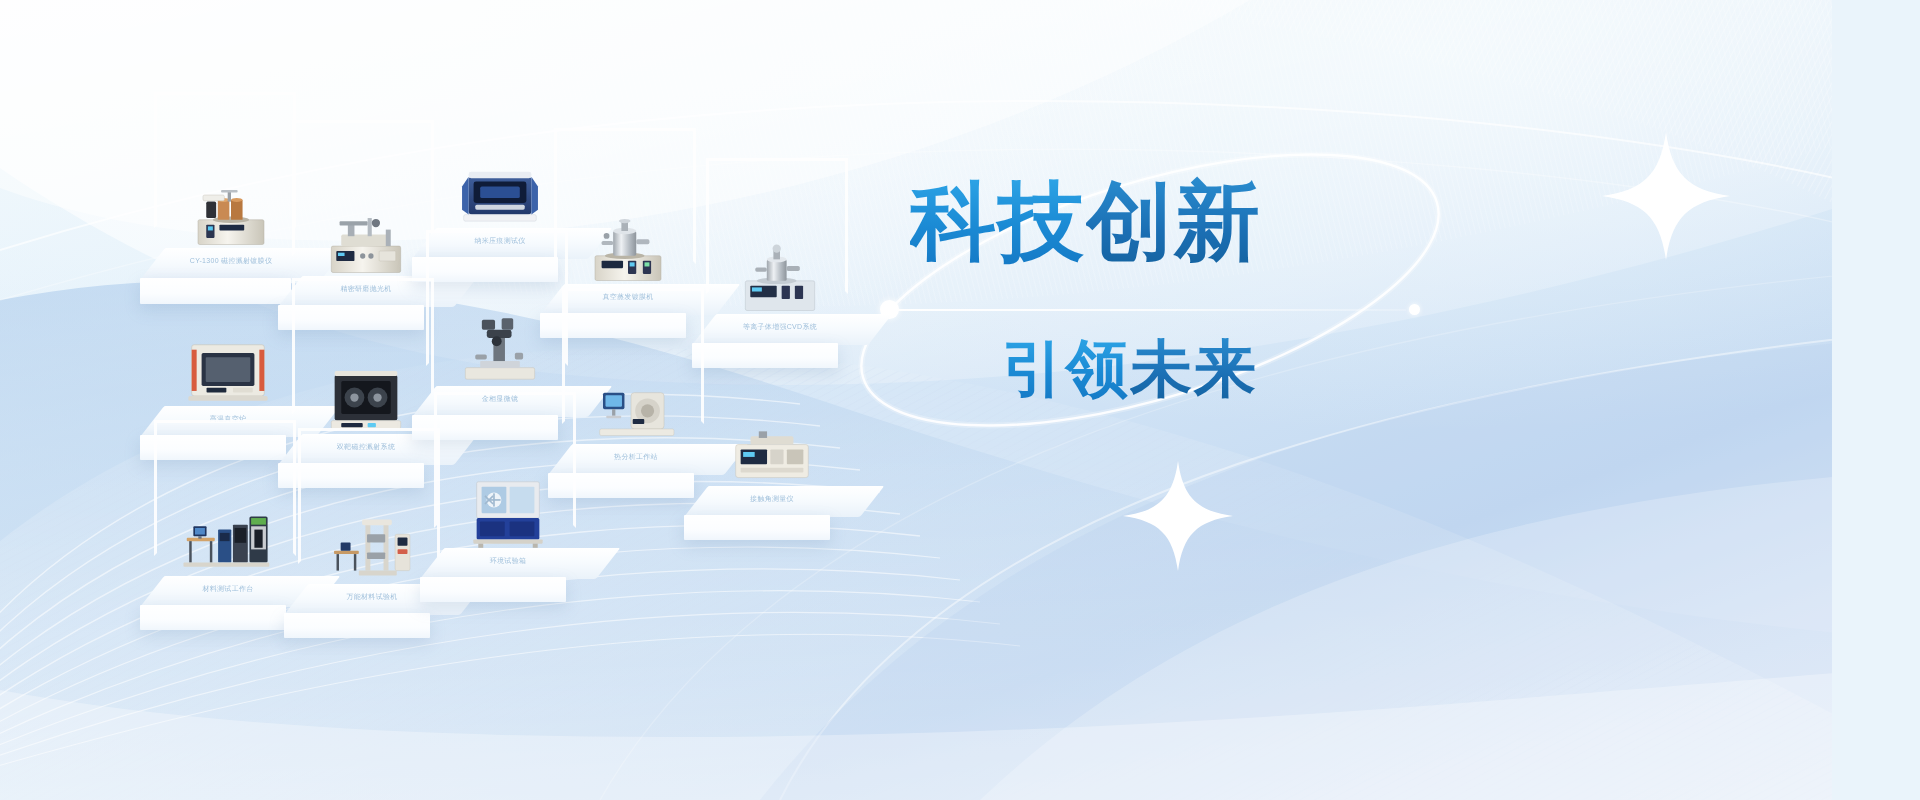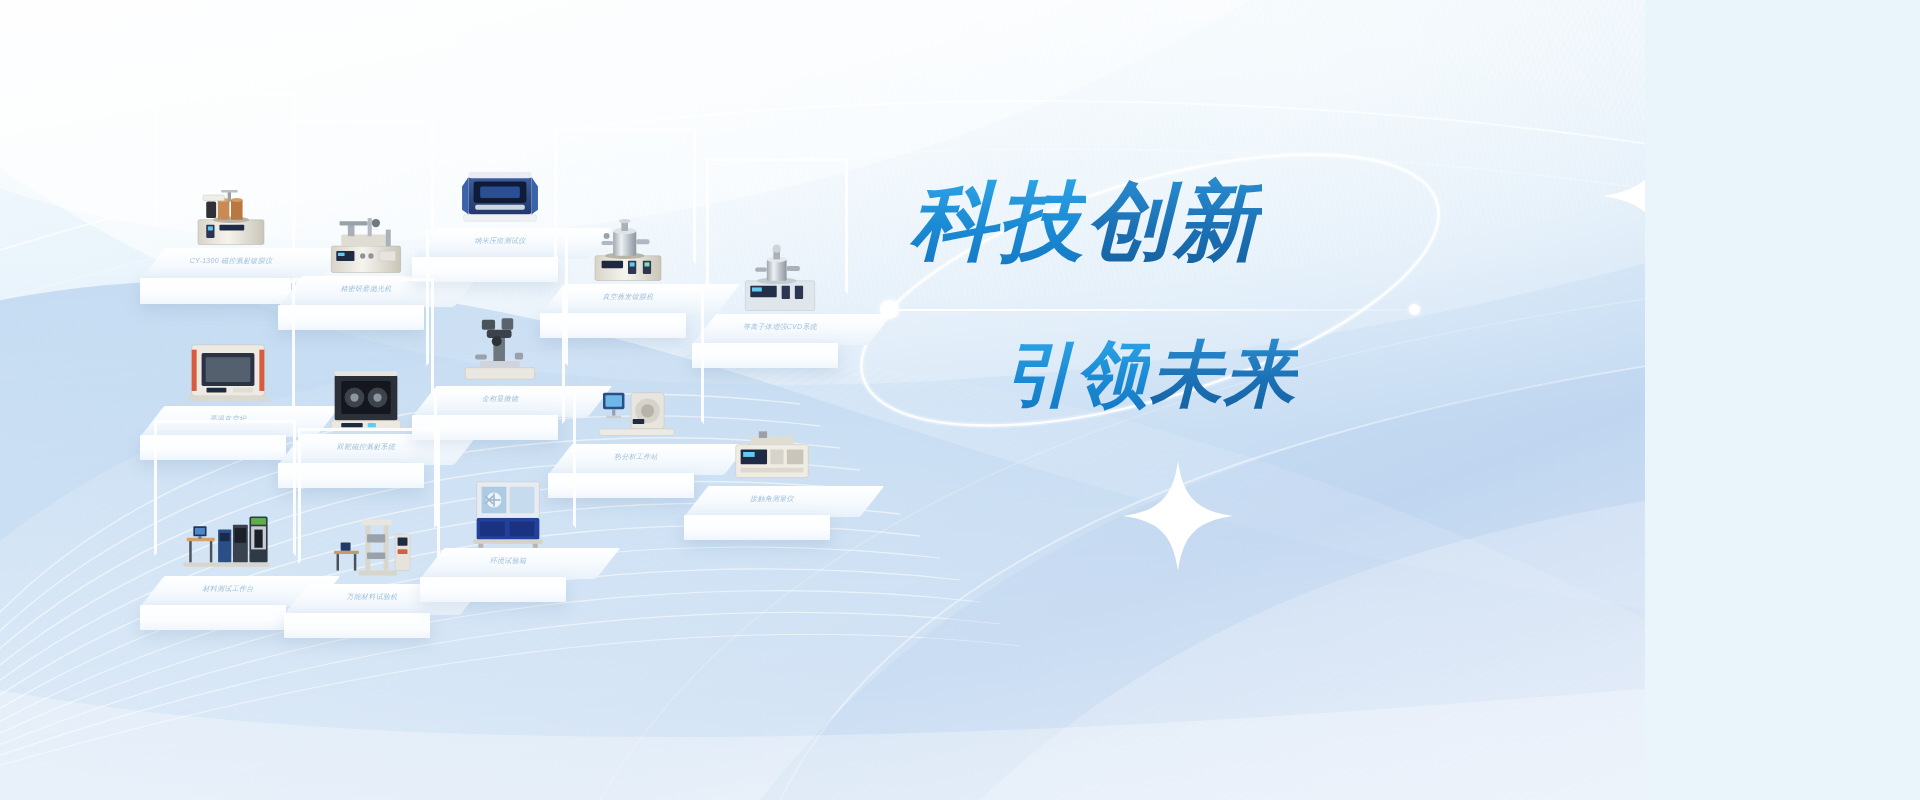--- a/index.html
+++ b/index.html
@@ -3,45 +3,44 @@
 <meta charset="utf-8">
 <title>Banner</title>
 <style>
   html,body{margin:0;padding:0;}
   body{
     width:1920px;height:800px;overflow:hidden;
     font-family:"Liberation Sans","DejaVu Sans",sans-serif;
     background:#eaf4fb;
   }
   .banner{
-    position:relative;width:1645px;height:800px;overflow:hidden;
+    position:relative;width:1832px;height:800px;overflow:hidden;
     background:
       radial-gradient(115% 90% at 8% 0%, #f3fafd 0%, rgba(243,250,253,0) 55%),
       radial-gradient(90% 80% at 78% 6%, #eaf5fb 0%, rgba(234,245,251,0) 60%),
       linear-gradient(160deg,#eef7fc 0%,#e3f0fa 26%,#cfe2f5 55%,#c3d9f1 72%,#dfe9f8 88%,#eef3fc 100%);
-    font-style: italic;
   }
 
   
   .bg-layer{position:absolute;inset:0;pointer-events:none;}
   .bg-svg{position:absolute;inset:0;width:1920px;height:800px;display:block;}
 
   
   .headline{
     position:absolute;left:880px;top:150px;width:620px;height:300px;
   }
   .hl-line{
     white-space:nowrap;font-weight:900;letter-spacing:2px;line-height:1;
     font-family:"DejaVu Sans","Liberation Sans",sans-serif;
   }
   .hl-line-1{
     position:absolute;left:30px;top:28px;font-size:86px;
   }
   .hl-line-2{
-    position:absolute;left:122px;top:188px;font-size:72px;
+    position:absolute;left:122px;top:188px;font-size:62px;
   }
   .hl-a{
     background:linear-gradient(180deg,#2fa7e8 0%,#1b8ad4 55%,#1478c4 100%);
     -webkit-background-clip:text;background-clip:text;color:transparent;
     text-shadow:none;
   }
   .hl-b{
     background:linear-gradient(180deg,#2b8fd2 0%,#1b6fb4 60%,#14629f 100%);
     -webkit-background-clip:text;background-clip:text;color:transparent;
   }

